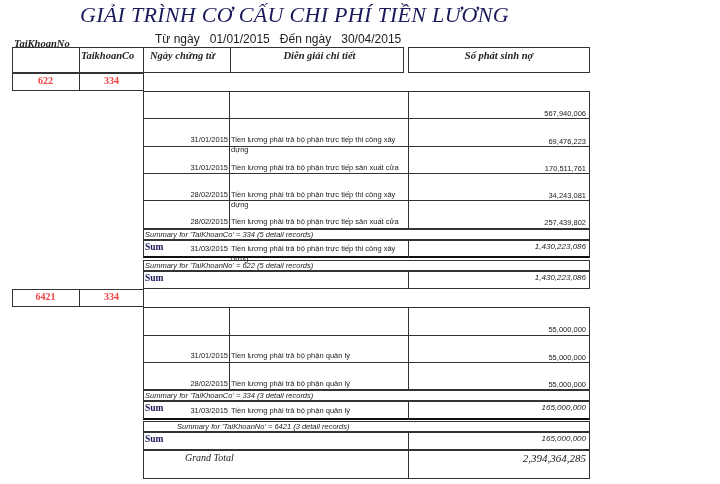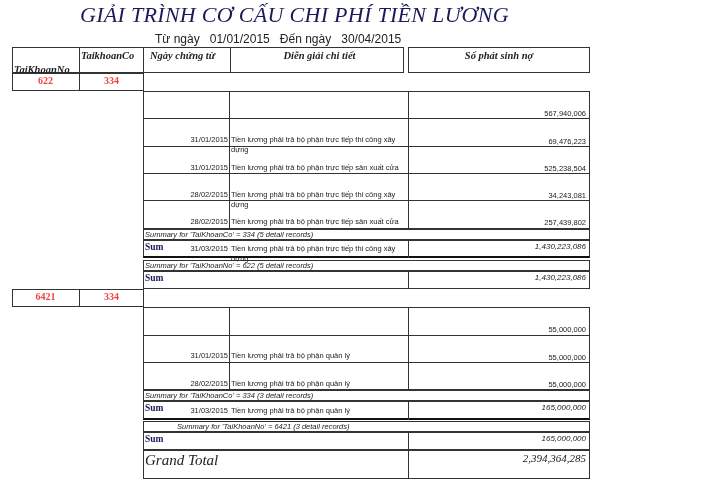--- a/index.html
+++ b/index.html
@@ -10,31 +10,31 @@
     .hdr { border:1px solid #333; background:#fff; }
     .hdr-cell { font-family:"Liberation Serif", serif; font-style:italic; font-weight:bold; font-size:10.5px; color:#222; }
     .bx { border:1px solid #333; }
     .bxl { border-left:1px solid #333; }
     .grp { font-family:"Liberation Serif", serif; font-weight:bold; font-size:10px; text-align:center; color:#ef4444; }
     .small { font-size:7.5px; color:#222; line-height:10px;margin-top:42px; }
     .num { font-size:7.5px; text-align:right; color:#222;margin-top:16px; }
     .summ { font-size:7.5px; font-style:italic; color:#222; }
     .sum-lbl { font-family:"Liberation Serif", serif; font-weight:bold; font-size:9.5px; color:#1a1a5a; }
     .sum-val { font-size:8px; font-style:italic; text-align:right; color:#222; }
-    .gt-lbl { font-family:"Liberation Serif", serif; font-style:italic; font-size:15px; color:#222; }
+    .gt-lbl { font-family:"Liberation Serif", serif; font-style:italic; font-size:10px; color:#222;padding-left:40px; }
     .gt-val { font-family:"Liberation Serif", serif; font-style:italic; font-size:11px; text-align:right; color:#222; }
   </style>
 </head>
 <body>
 
 <div class="abs title">GIẢI TRÌNH CƠ CẤU CHI PHÍ TIỀN LƯƠNG</div>
 <div class="abs subtitle"><span>Từ ngày</span>   <span>01/01/2015</span>   <span>Đến ngày</span>   <span>30/04/2015</span></div>
 
 <div class="abs hdr" style="left:12px;top:47px;width:392px;height:26px;"></div>
-<div class="abs hdr-cell" style="left:14px;top:64px;width:60px;">TaiKhoanNo</div>
+<div class="abs hdr-cell" style="left:14px;top:38px;width:60px;">TaiKhoanNo</div>
 <div class="abs bxl" style="left:79px;top:47px;height:26px;width:1px;"></div>
 <div class="abs hdr-cell" style="left:81px;top:50px;width:62px;">TaikhoanCo</div>
 <div class="abs bxl" style="left:143px;top:47px;height:26px;width:1px;"></div>
 <div class="abs hdr-cell" style="left:150px;top:50px;width:80px;">Ngày chứng từ</div>
 <div class="abs bxl" style="left:230px;top:47px;height:26px;width:1px;"></div>
 <div class="abs hdr-cell" style="left:231px;top:50px;width:177px;text-align:center;">Diễn giải chi tiết</div>
 <div class="abs" style="left:408px;top:47px;width:182px;height:26px;border:1px solid #333;"></div>
 <div class="abs hdr-cell" style="left:408px;top:50px;width:182px;text-align:center;">Số phát sinh nợ</div>
 
 <div class="abs bx" style="left:12px;top:73px;width:132px;height:18px;"></div>
@@ -56,21 +56,21 @@
   <div class="abs small" style="left:0;top:2px;width:85px;text-align:right;">31/01/2015</div>
   <div class="abs bxl" style="left:86px;top:0;height:27px;"></div>
   <div class="abs small" style="left:88px;top:2px;width:170px;">Tiền lương phải trả bộ phận trực tiếp sản xuất cửa</div>
   <div class="abs num" style="left:266px;top:2px;width:177px;">69,476,223</div>
 </div>
 <div class="abs" style="left:143px;top:146px;width:447px;border-top:1px solid #333;"></div>
 <div class="abs" style="left:143px;top:146px;width:447px;height:27px;">
   <div class="abs small" style="left:0;top:2px;width:85px;text-align:right;">28/02/2015</div>
   <div class="abs bxl" style="left:86px;top:0;height:27px;"></div>
   <div class="abs small" style="left:88px;top:2px;width:170px;">Tiền lương phải trả bộ phận trực tiếp thi công xây dựng</div>
-  <div class="abs num" style="left:266px;top:2px;width:177px;">525,238,504</div>
+  <div class="abs num" style="left:266px;top:2px;width:177px;">170,511,761</div>
 </div>
 <div class="abs" style="left:143px;top:173px;width:447px;border-top:1px solid #333;"></div>
 <div class="abs" style="left:143px;top:173px;width:447px;height:27px;">
   <div class="abs small" style="left:0;top:2px;width:85px;text-align:right;">28/02/2015</div>
   <div class="abs bxl" style="left:86px;top:0;height:27px;"></div>
   <div class="abs small" style="left:88px;top:2px;width:170px;">Tiền lương phải trả bộ phận trực tiếp sản xuất cửa</div>
   <div class="abs num" style="left:266px;top:2px;width:177px;">34,243,081</div>
 </div>
 <div class="abs" style="left:143px;top:200px;width:447px;border-top:1px solid #333;"></div>
 <div class="abs" style="left:143px;top:200px;width:447px;height:29px;">

